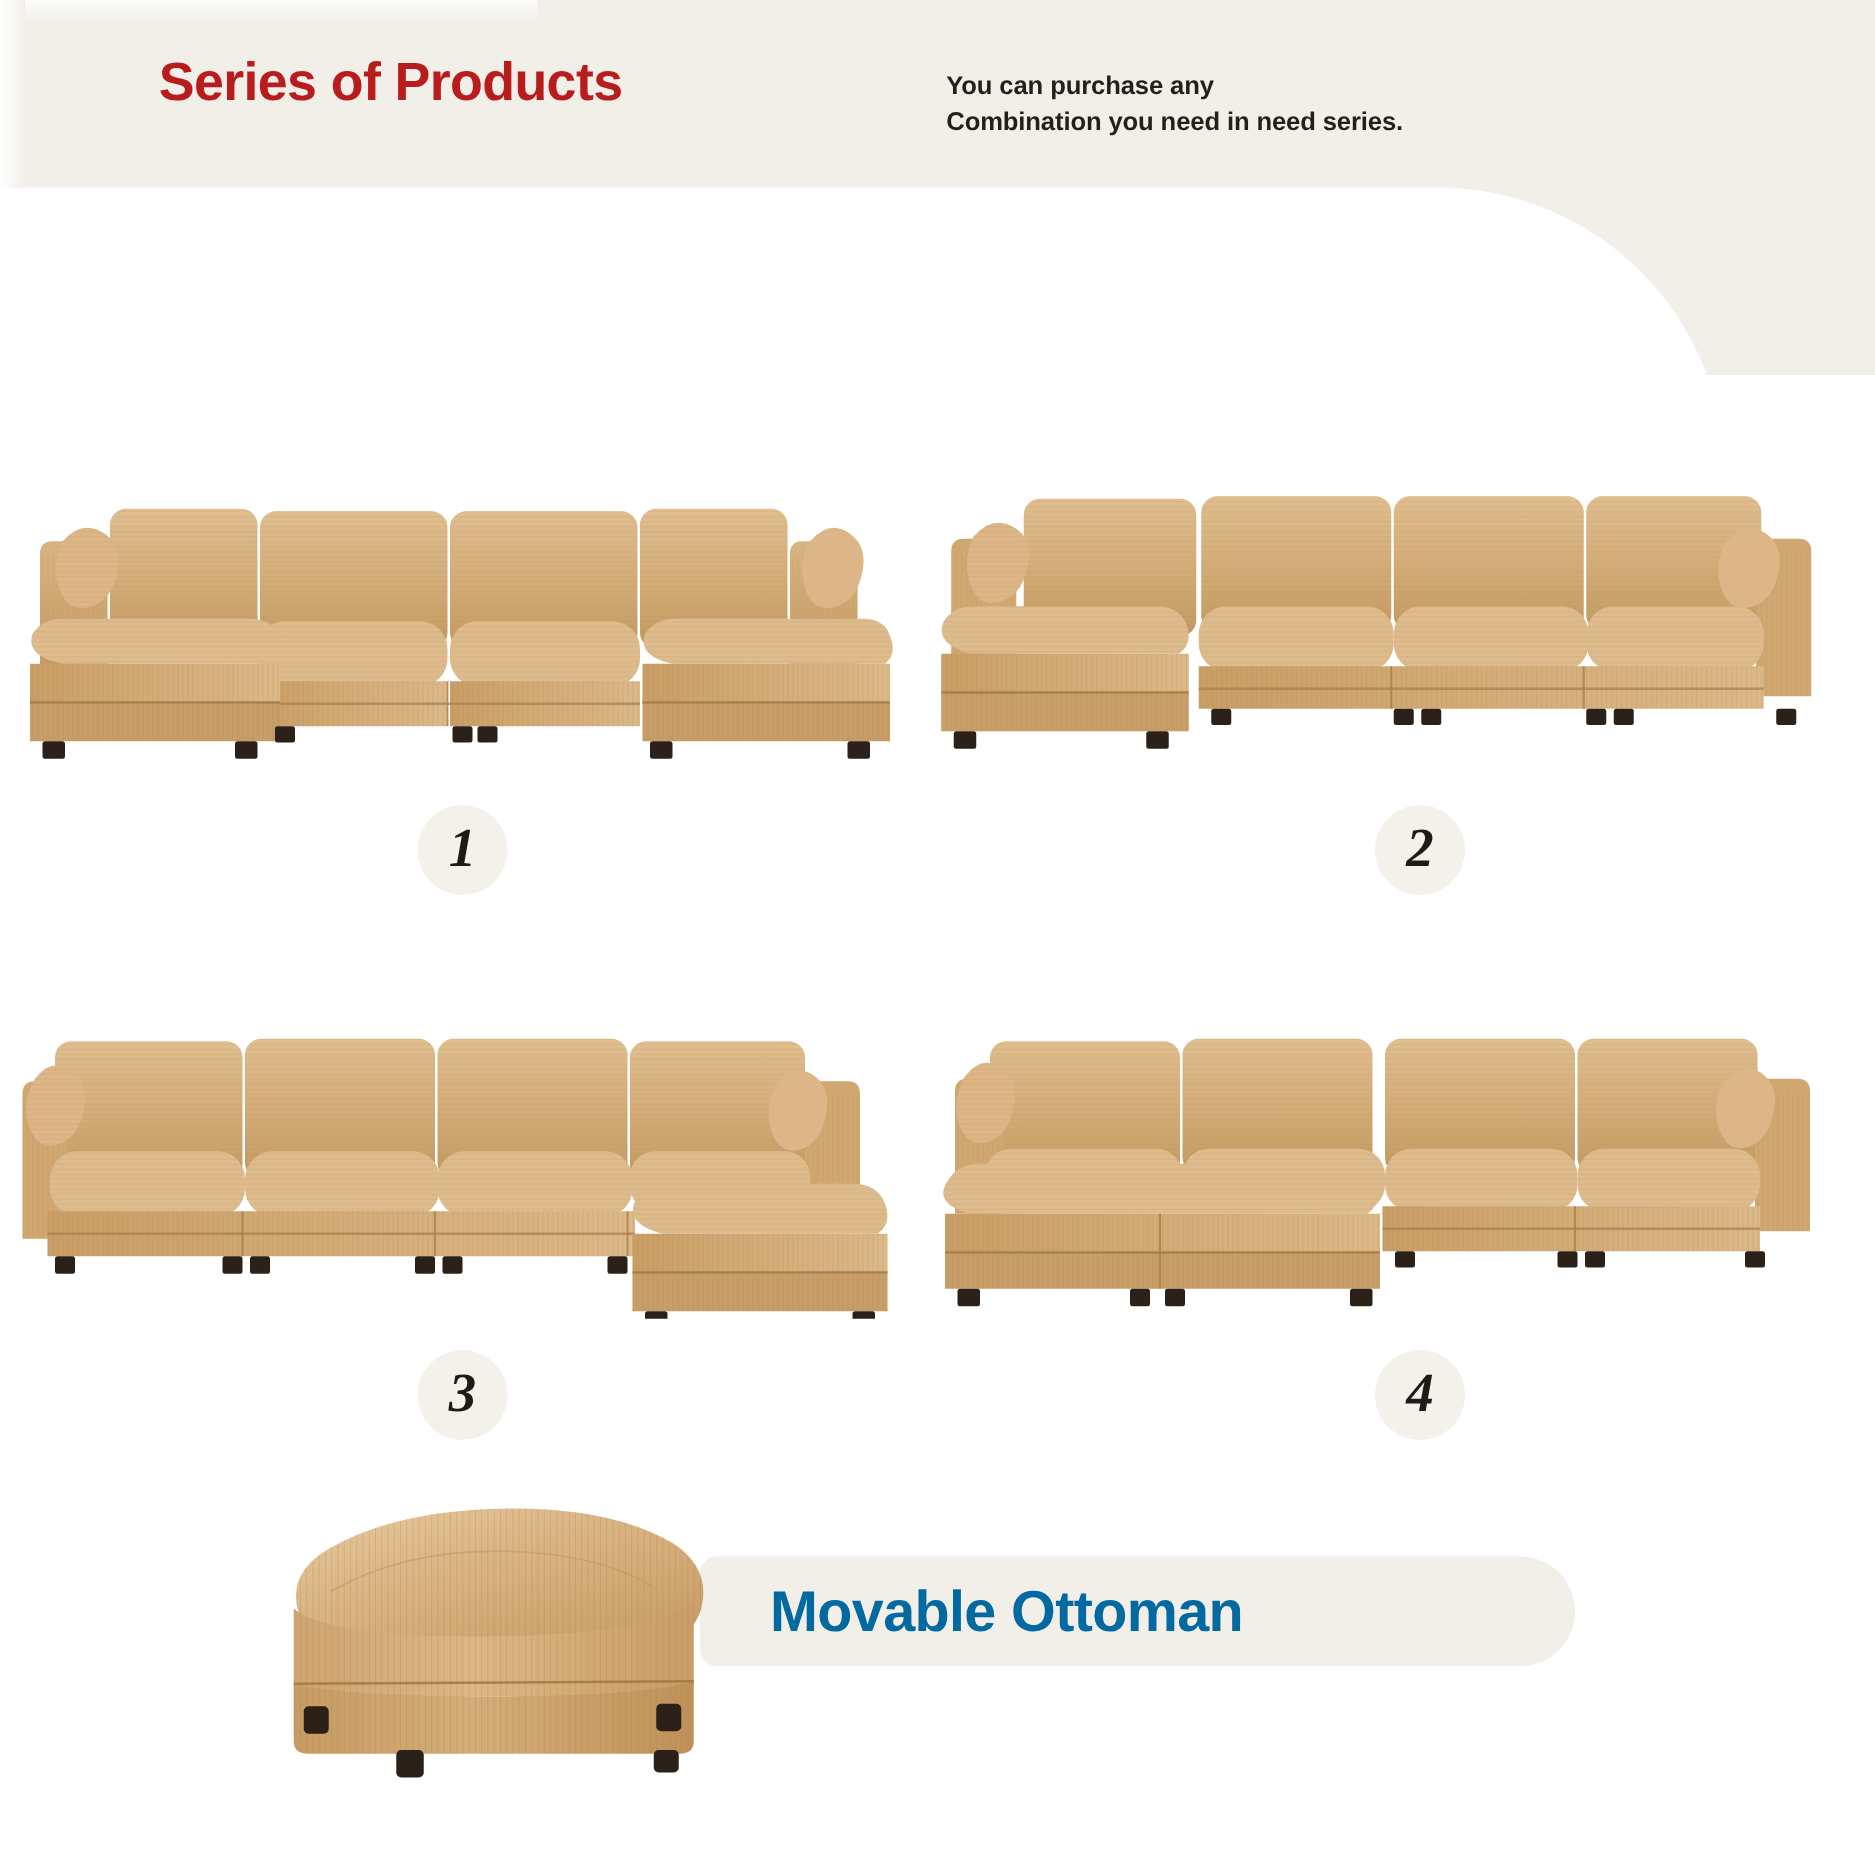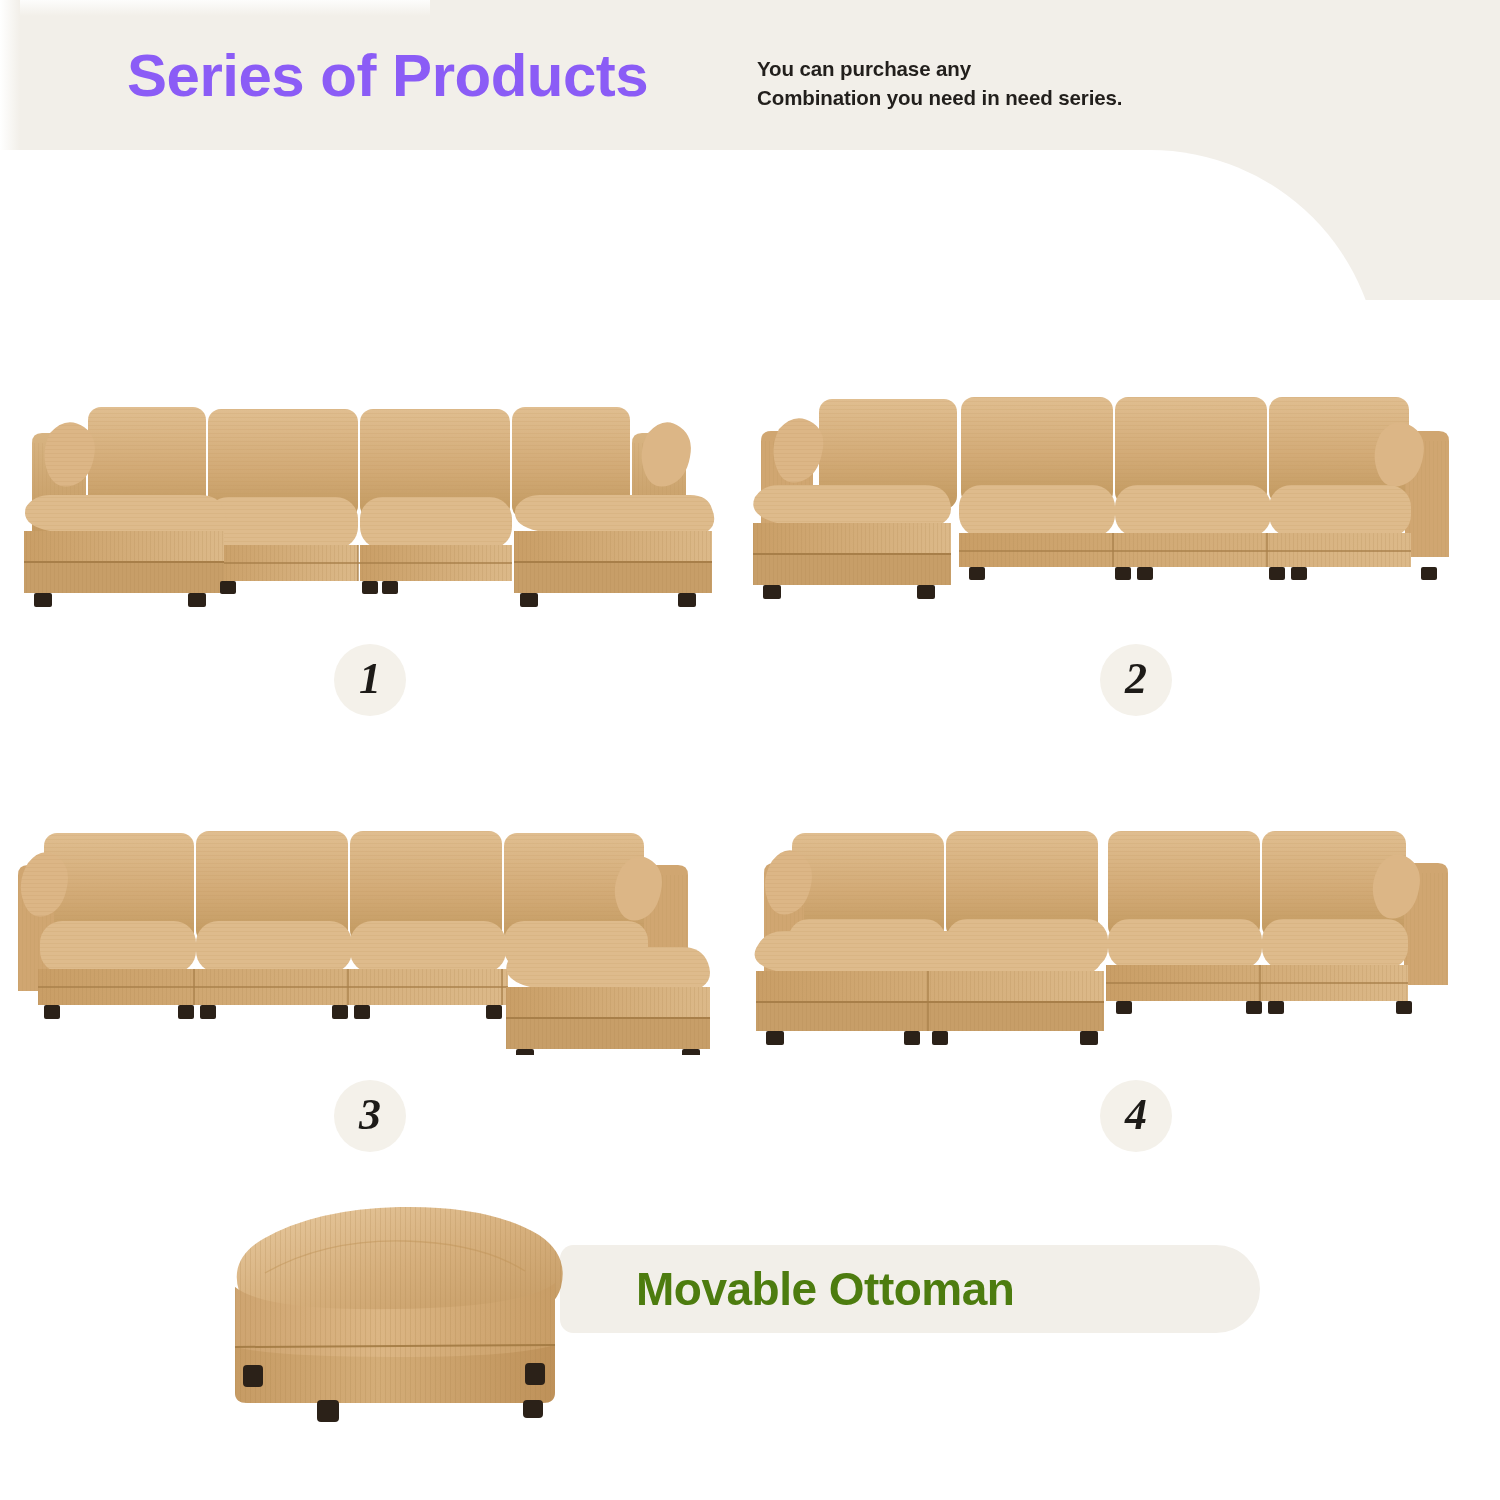--- a/index.html
+++ b/index.html
@@ -26,21 +26,21 @@
     position:absolute;left:0;top:0;width:20px;height:150px;
     background:linear-gradient(to right,#ffffff,#F2EFE9);
   }
   .header-white-top{
     position:absolute;left:0;top:0;width:430px;height:16px;
     background:linear-gradient(to bottom,#fdfdfc,#F2EFE9);
   }
 
   .title{
     position:absolute;left:127px;top:44px;
-    font-size:60px;font-weight:bold;color:#8b5cf6;
+    font-size:43px;font-weight:bold;color:#b91c1c;
     letter-spacing:-0.5px;line-height:1.05;
     white-space:nowrap;
   }
   .subtitle{
     position:absolute;left:757px;top:54px;
     font-size:20.5px;font-weight:bold;color:#221f1c;
     line-height:1.42;white-space:pre-line;letter-spacing:-0.1px;
   }
 
   
@@ -59,22 +59,22 @@
   }
 
   
   .ottoman-pill{
     position:absolute;left:560px;top:1245px;
     width:700px;height:88px;background:#F2EFE9;
     border-radius:14px 46px 46px 14px;
     display:flex;align-items:center;
   }
   .ottoman-pill span{
-    margin-left:76px;font-size:46px;font-weight:bold;
-    color:#4d7c0f;letter-spacing:-0.5px;white-space:nowrap;
+    margin-left:56px;font-size:46px;font-weight:bold;
+    color:#0369a1;letter-spacing:-0.5px;white-space:nowrap;
   }
 </style>
 </head>
 <body>
 
 <div class="page">
 
   <div class="header-band">
     <div class="header-white-top"></div>
     <div class="header-white-fill"></div>

